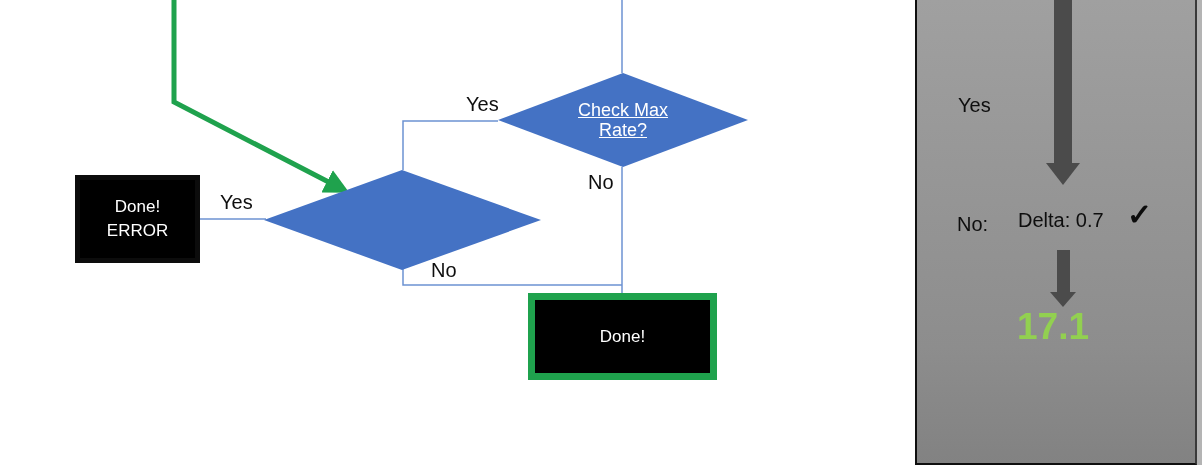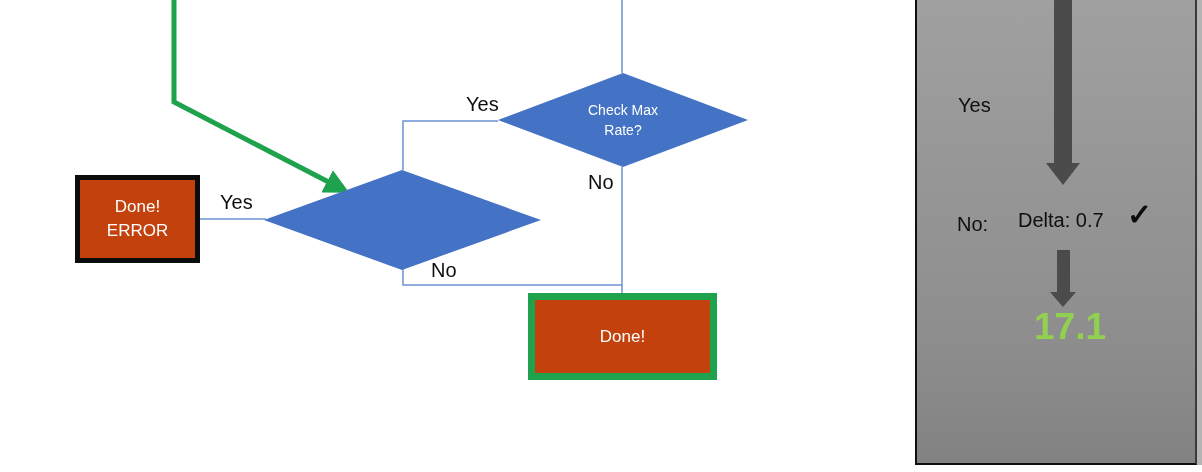--- a/index.html
+++ b/index.html
@@ -5,24 +5,24 @@
   * { margin:0; padding:0; box-sizing:border-box; }
   html,body { width:1202px; height:472px; background:#ffffff; overflow:hidden;
               font-family:"Liberation Sans", sans-serif; }
   .stage { position:relative; width:1202px; height:472px; background:#ffffff; }
 
   
   .flow-svg { position:absolute; left:0; top:0; }
 
   .shape-label { position:absolute; color:#ffffff; text-align:center;
                  white-space:pre-line; pointer-events:none; }
-  .diamond-label { font-size:14px; line-height:20px; width:150px; }
+  .diamond-label { font-size:18px; line-height:20px; width:150px;text-decoration:underline; }
   .box-label { font-size:17px; line-height:24px; }
 
-  .flow-box { position:absolute; background:#c2410c; display:flex;
+  .flow-box { position:absolute; background:#000000; display:flex;
               align-items:center; justify-content:center; }
   .error-box { left:75px; top:175px; width:125px; height:88px; border:5px solid #0c0c0c; }
   .done-box  { left:528px; top:293px; width:189px; height:87px; border:7px solid #1FA24D; }
 
   .edge-label { position:absolute; color:#0e0e0e; font-size:20px; line-height:22px; }
 
   
   .panel { position:absolute; left:915px; top:0; width:282px; height:465px;
            background:linear-gradient(180deg,#a0a0a0 0%, #8d8d8d 75%, #828282 100%);
            border-left:2px solid #0f0f0f; border-right:2px solid #3a3a3a;
@@ -92,17 +92,17 @@
 
     <div class="panel-text" style="left:41px; top:93px;">Yes</div>
 
     <div class="panel-text" style="left:40px; top:212px;">No:</div>
     <div class="panel-text" style="left:101px; top:208px;">Delta: 0.7</div>
     <div class="panel-check" style="left:210px; top:200px;">✓</div>
 
     <div class="gray-arrow-shaft" style="left:140px; top:250px; width:13px; height:42px;"></div>
     <div class="gray-arrow-head small" style="left:133px; top:292px;"></div>
 
-    <div class="panel-result" style="left:73px; top:308px;text-align:center;">17.1</div>
+    <div class="panel-result" style="left:56px; top:308px;text-align:center;">17.1</div>
   </div>
   <div class="panel-sliver"></div>
 
 </div>
 
 </body></html>

